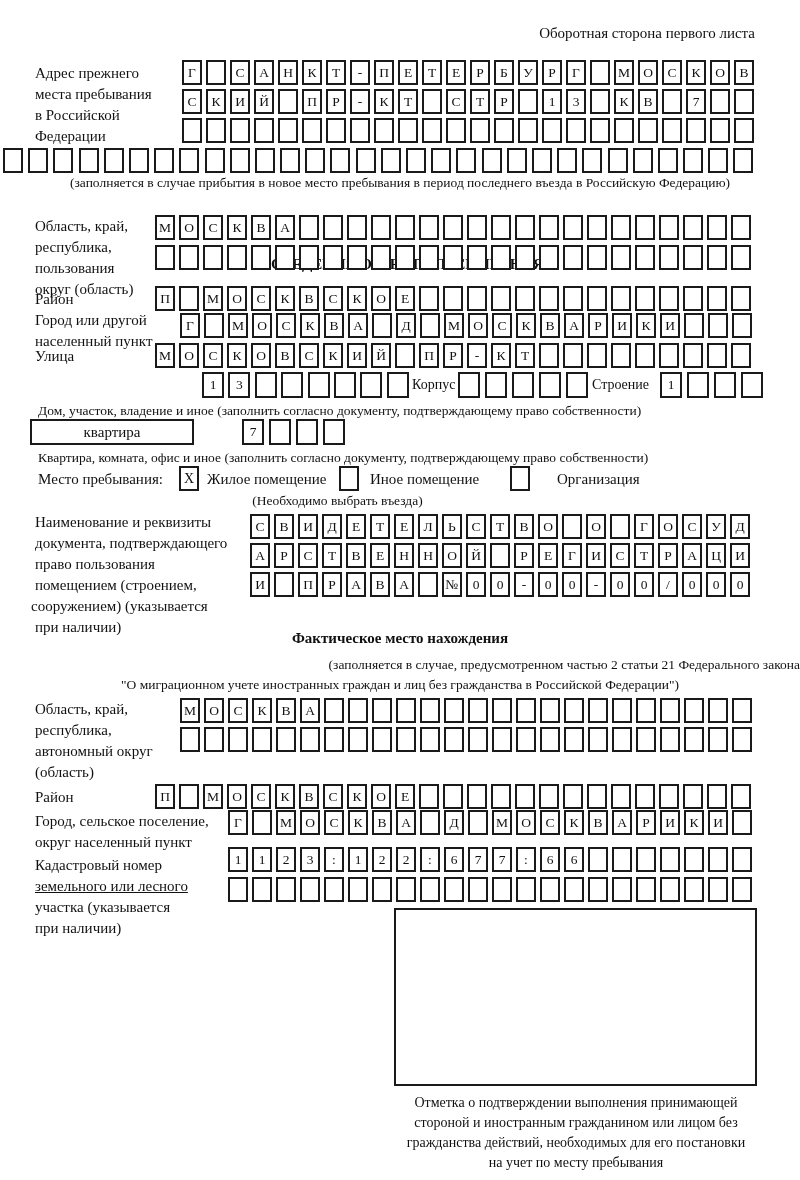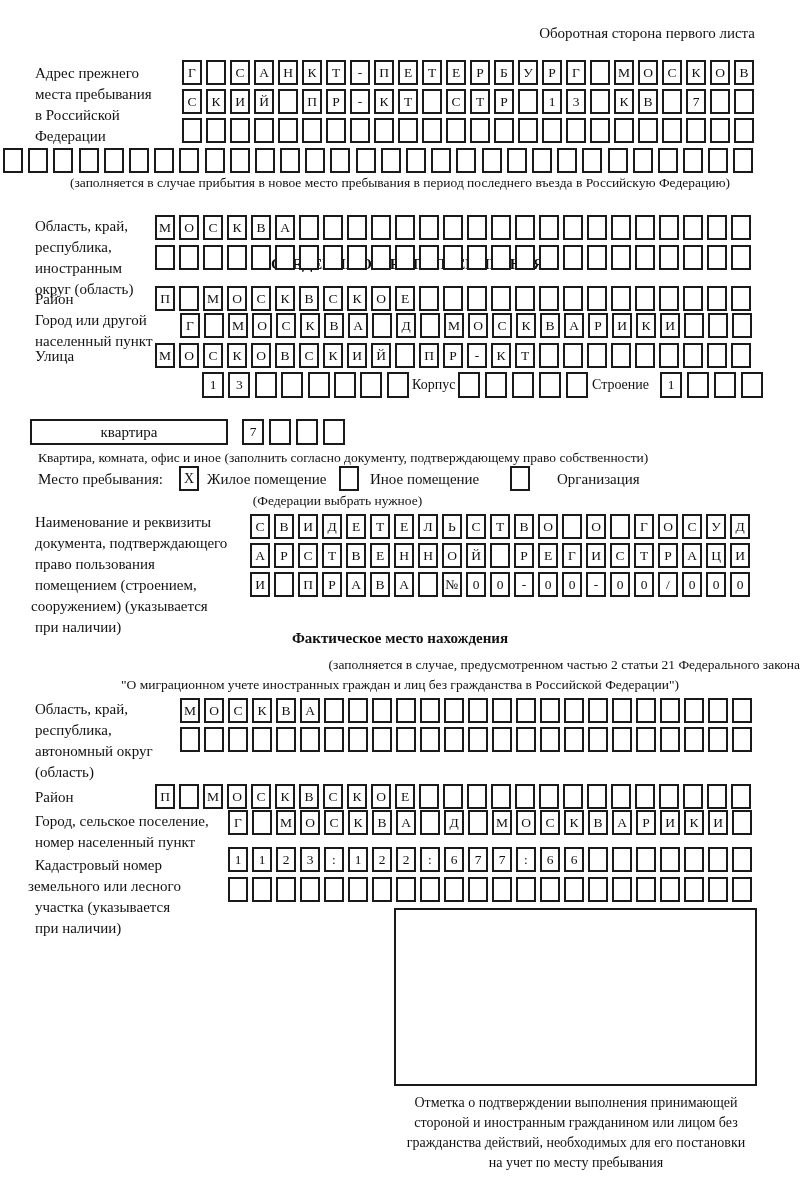--- a/index.html
+++ b/index.html
@@ -146,21 +146,21 @@
       <span class="cell"></span>
       <span class="cell"></span>
     </div>
 
   <div class="t sm cfull" style="top:174px;">(заполняется в случае прибытия в новое место пребывания в период последнего въезда в Российскую Федерацию)</div>
 
   <div class="t b cfull" style="top:213px;margin-top:42px;">2. СВЕДЕНИЯ О МЕСТЕ ПРЕБЫВАНИЯ</div>
 
   <div class="t" style="left:35px;top:217px;">Область, край,</div>
   <div class="t" style="left:35px;top:238px;">республика,</div>
-  <div class="t" style="left:35px;top:259px;">иностранным</div>
+  <div class="t" style="left:35px;top:259px;">пользования</div>
   <div class="t" style="left:35px;top:280px;">округ (область)</div>
   <div class="boxrow" style="left:155px;top:215px;">
       <span class="cell">М</span>
       <span class="cell">О</span>
       <span class="cell">С</span>
       <span class="cell">К</span>
       <span class="cell">В</span>
       <span class="cell">А</span>
       <span class="cell"></span>
       <span class="cell"></span>
@@ -315,40 +315,41 @@
       <span class="cell"></span>
       <span class="cell"></span>
     </div>
   <div class="t xs" style="left:592px;top:376px;">Строение</div>
   <div class="boxrow wide g5" style="left:660px;top:372px;">
       <span class="cell">1</span>
       <span class="cell"></span>
       <span class="cell"></span>
       <span class="cell"></span>
     </div>
-
-  <div class="fieldbox" style="left:30px;top:419px;width:198px;">
+  <div class="t sm" style="left:38px;top:402px;">Дом, участок, владение и иное (заполнить согласно документу, подтверждающему право собственности)</div>
+
+  <div class="fieldbox" style="left:30px;top:419px;width:164px;">
     <span>квартира</span>
   </div>
   <div class="boxrow wide" style="left:242px;top:419px;gap:5px;">
       <span class="cell">7</span>
       <span class="cell"></span>
       <span class="cell"></span>
       <span class="cell"></span>
     </div>
   <div class="t sm" style="left:38px;top:449px;">Квартира, комната, офис и иное (заполнить согласно документу, подтверждающему право собственности)</div>
 
   <div class="t" style="left:38px;top:470px;">Место пребывания:</div>
   <div class="cbox" style="left:179px;top:466px;">X</div>
   <div class="t" style="left:207px;top:470px;">Жилое помещение</div>
   <div class="cbox" style="left:339px;top:466px;"></div>
   <div class="t" style="left:370px;top:470px;">Иное помещение</div>
   <div class="cbox" style="left:510px;top:466px;"></div>
   <div class="t" style="left:557px;top:470px;">Организация</div>
-  <div class="t sm" style="left:240px;top:492px;width:195px;text-align:center;">(Федерации выбрать нужное)</div>
+  <div class="t sm" style="left:240px;top:492px;width:195px;text-align:center;">(Необходимо выбрать въезда)</div>
 
   <div class="t" style="left:35px;top:513px;">Наименование и реквизиты</div>
   <div class="t" style="left:35px;top:534px;">документа, подтверждающего</div>
   <div class="t" style="left:35px;top:555px;">право пользования</div>
   <div class="t" style="left:35px;top:576px;">помещением (строением,</div>
   <div class="t" style="left:31px;top:597px;">сооружением) (указывается</div>
   <div class="t" style="left:35px;top:618px;">при наличии)</div>
   <div class="boxrow" style="left:250px;top:514px;">
       <span class="cell">С</span>
       <span class="cell">В</span>
@@ -503,21 +504,21 @@
       <span class="cell"></span>
       <span class="cell"></span>
       <span class="cell"></span>
       <span class="cell"></span>
       <span class="cell"></span>
       <span class="cell"></span>
       <span class="cell"></span>
     </div>
 
   <div class="t" style="left:35px;top:812px;">Город, сельское поселение,</div>
-  <div class="t" style="left:35px;top:833px;">номер населенный пункт</div>
+  <div class="t" style="left:35px;top:833px;">округ населенный пункт</div>
   <div class="boxrow" style="left:228px;top:810px;">
       <span class="cell">Г</span>
       <span class="cell"></span>
       <span class="cell">М</span>
       <span class="cell">О</span>
       <span class="cell">С</span>
       <span class="cell">К</span>
       <span class="cell">В</span>
       <span class="cell">А</span>
       <span class="cell"></span>
@@ -530,21 +531,21 @@
       <span class="cell">В</span>
       <span class="cell">А</span>
       <span class="cell">Р</span>
       <span class="cell">И</span>
       <span class="cell">К</span>
       <span class="cell">И</span>
       <span class="cell"></span>
     </div>
 
   <div class="t" style="left:35px;top:856px;">Кадастровый номер</div>
-  <div class="t" style="left:28px;top:877px;">земельного или лесного</div>
+  <div class="t" style="left:35px;top:877px;text-decoration:underline;">земельного или лесного</div>
   <div class="t" style="left:35px;top:898px;">участка (указывается</div>
   <div class="t" style="left:35px;top:919px;">при наличии)</div>
   <div class="boxrow" style="left:228px;top:847px;">
       <span class="cell">1</span>
       <span class="cell">1</span>
       <span class="cell">2</span>
       <span class="cell">3</span>
       <span class="cell">:</span>
       <span class="cell">1</span>
       <span class="cell">2</span>

